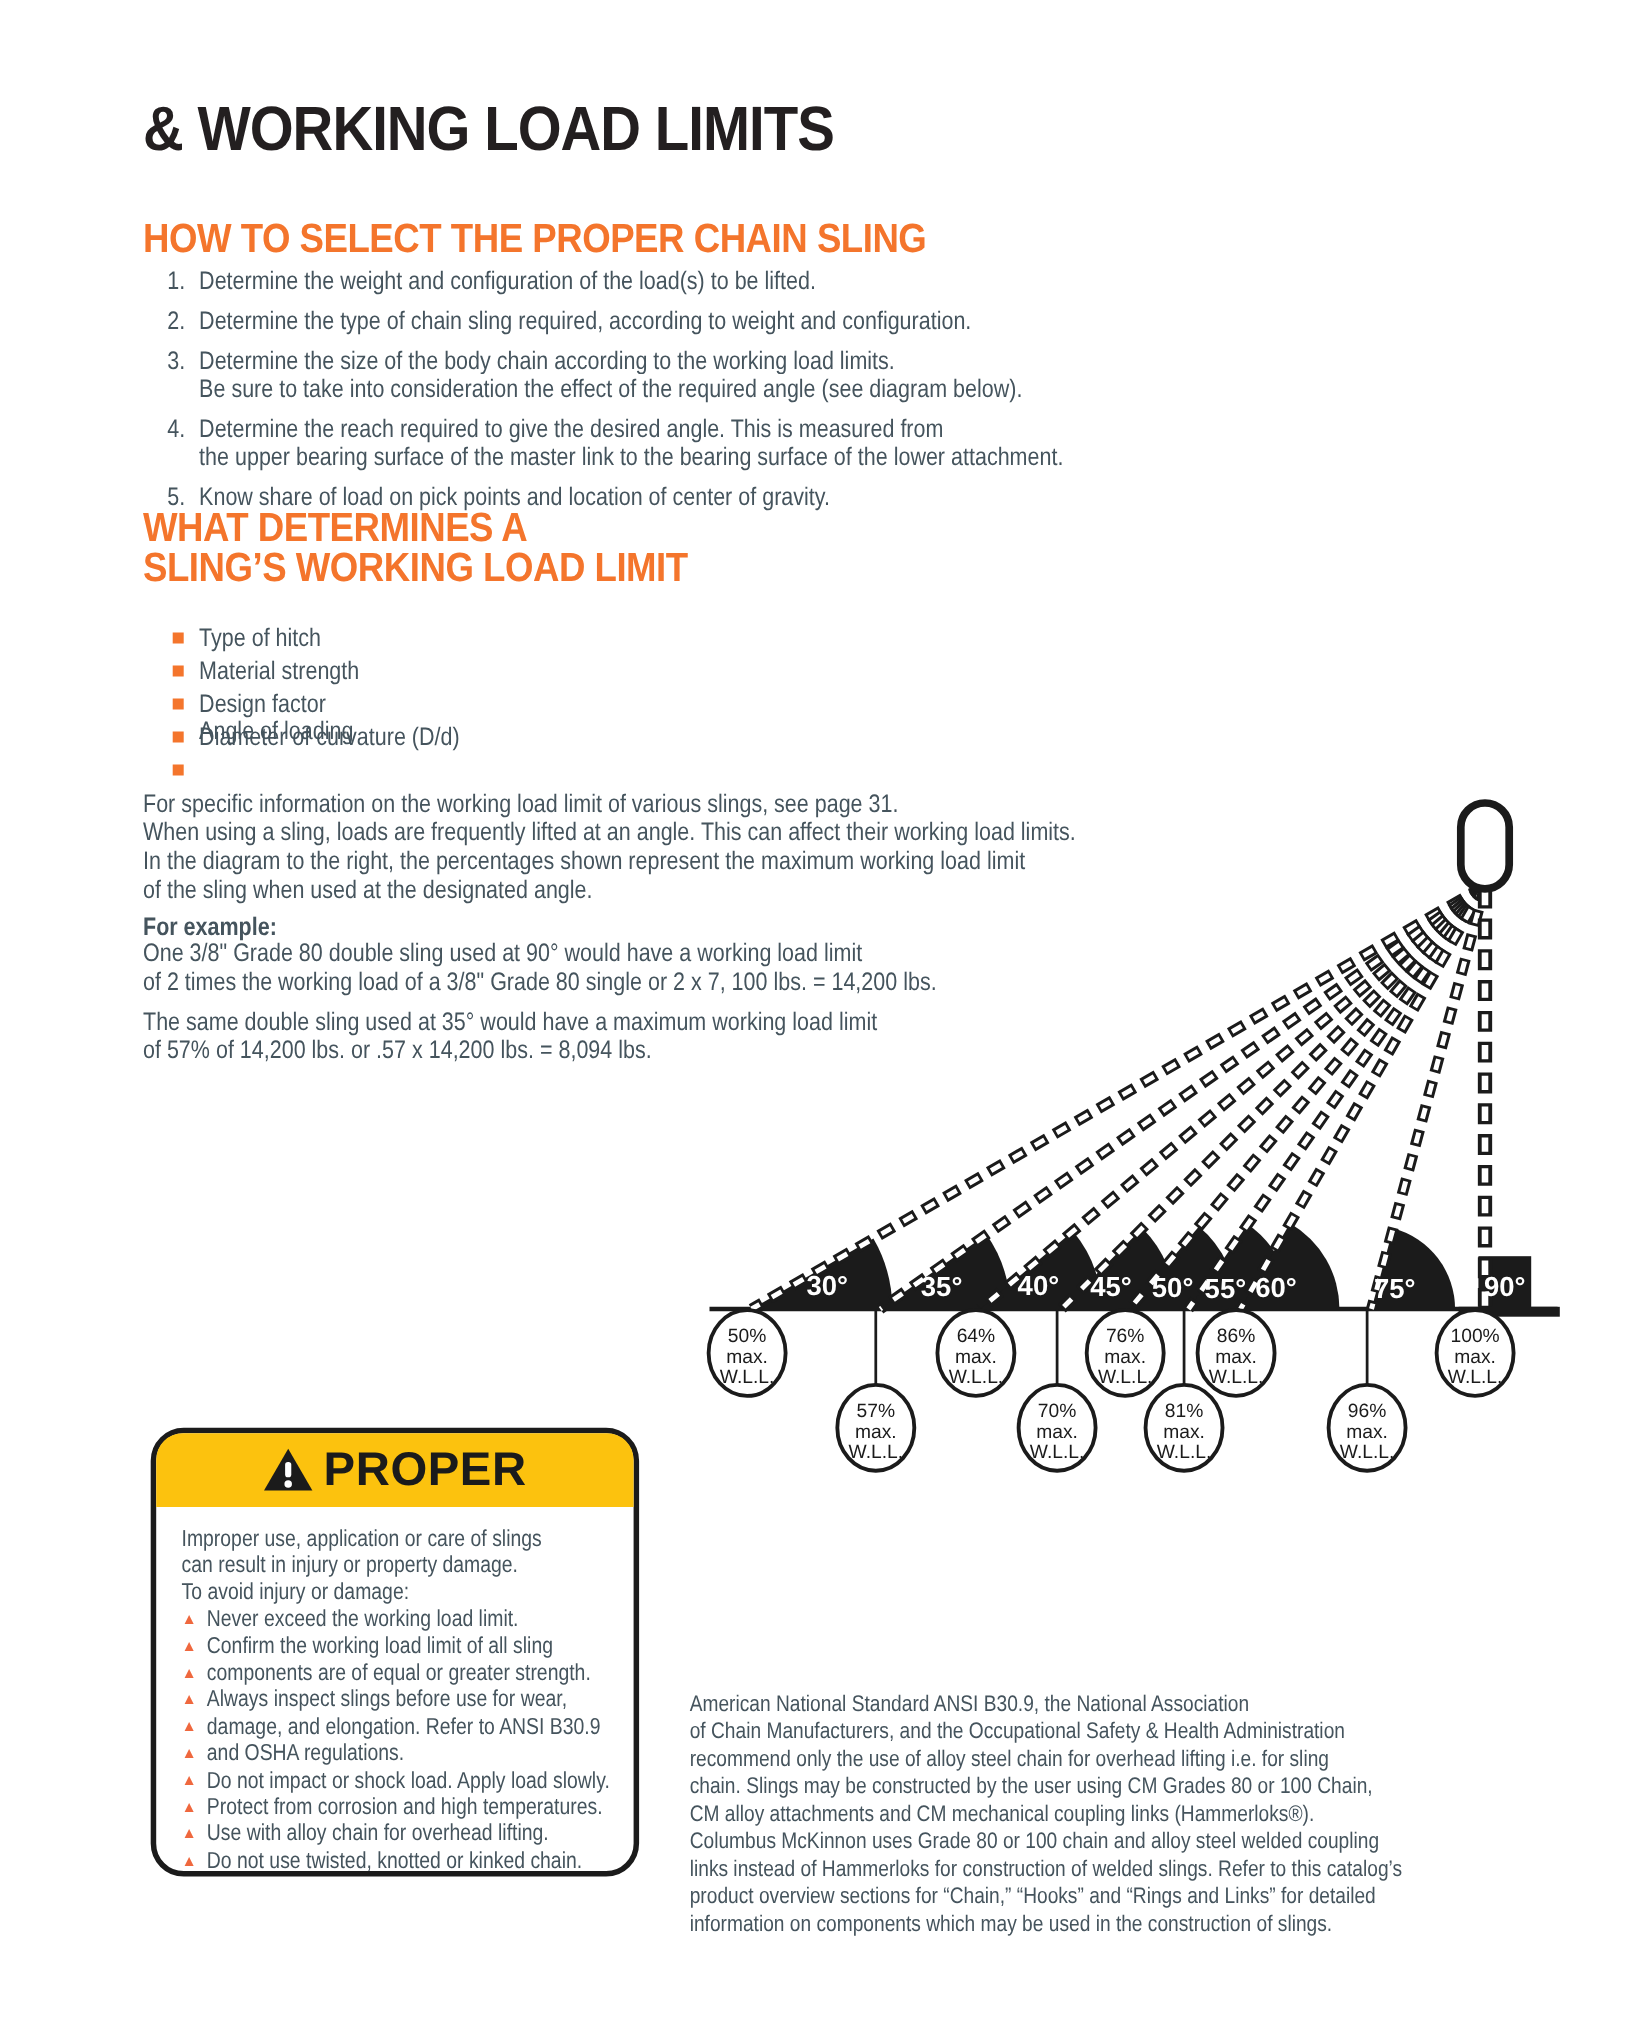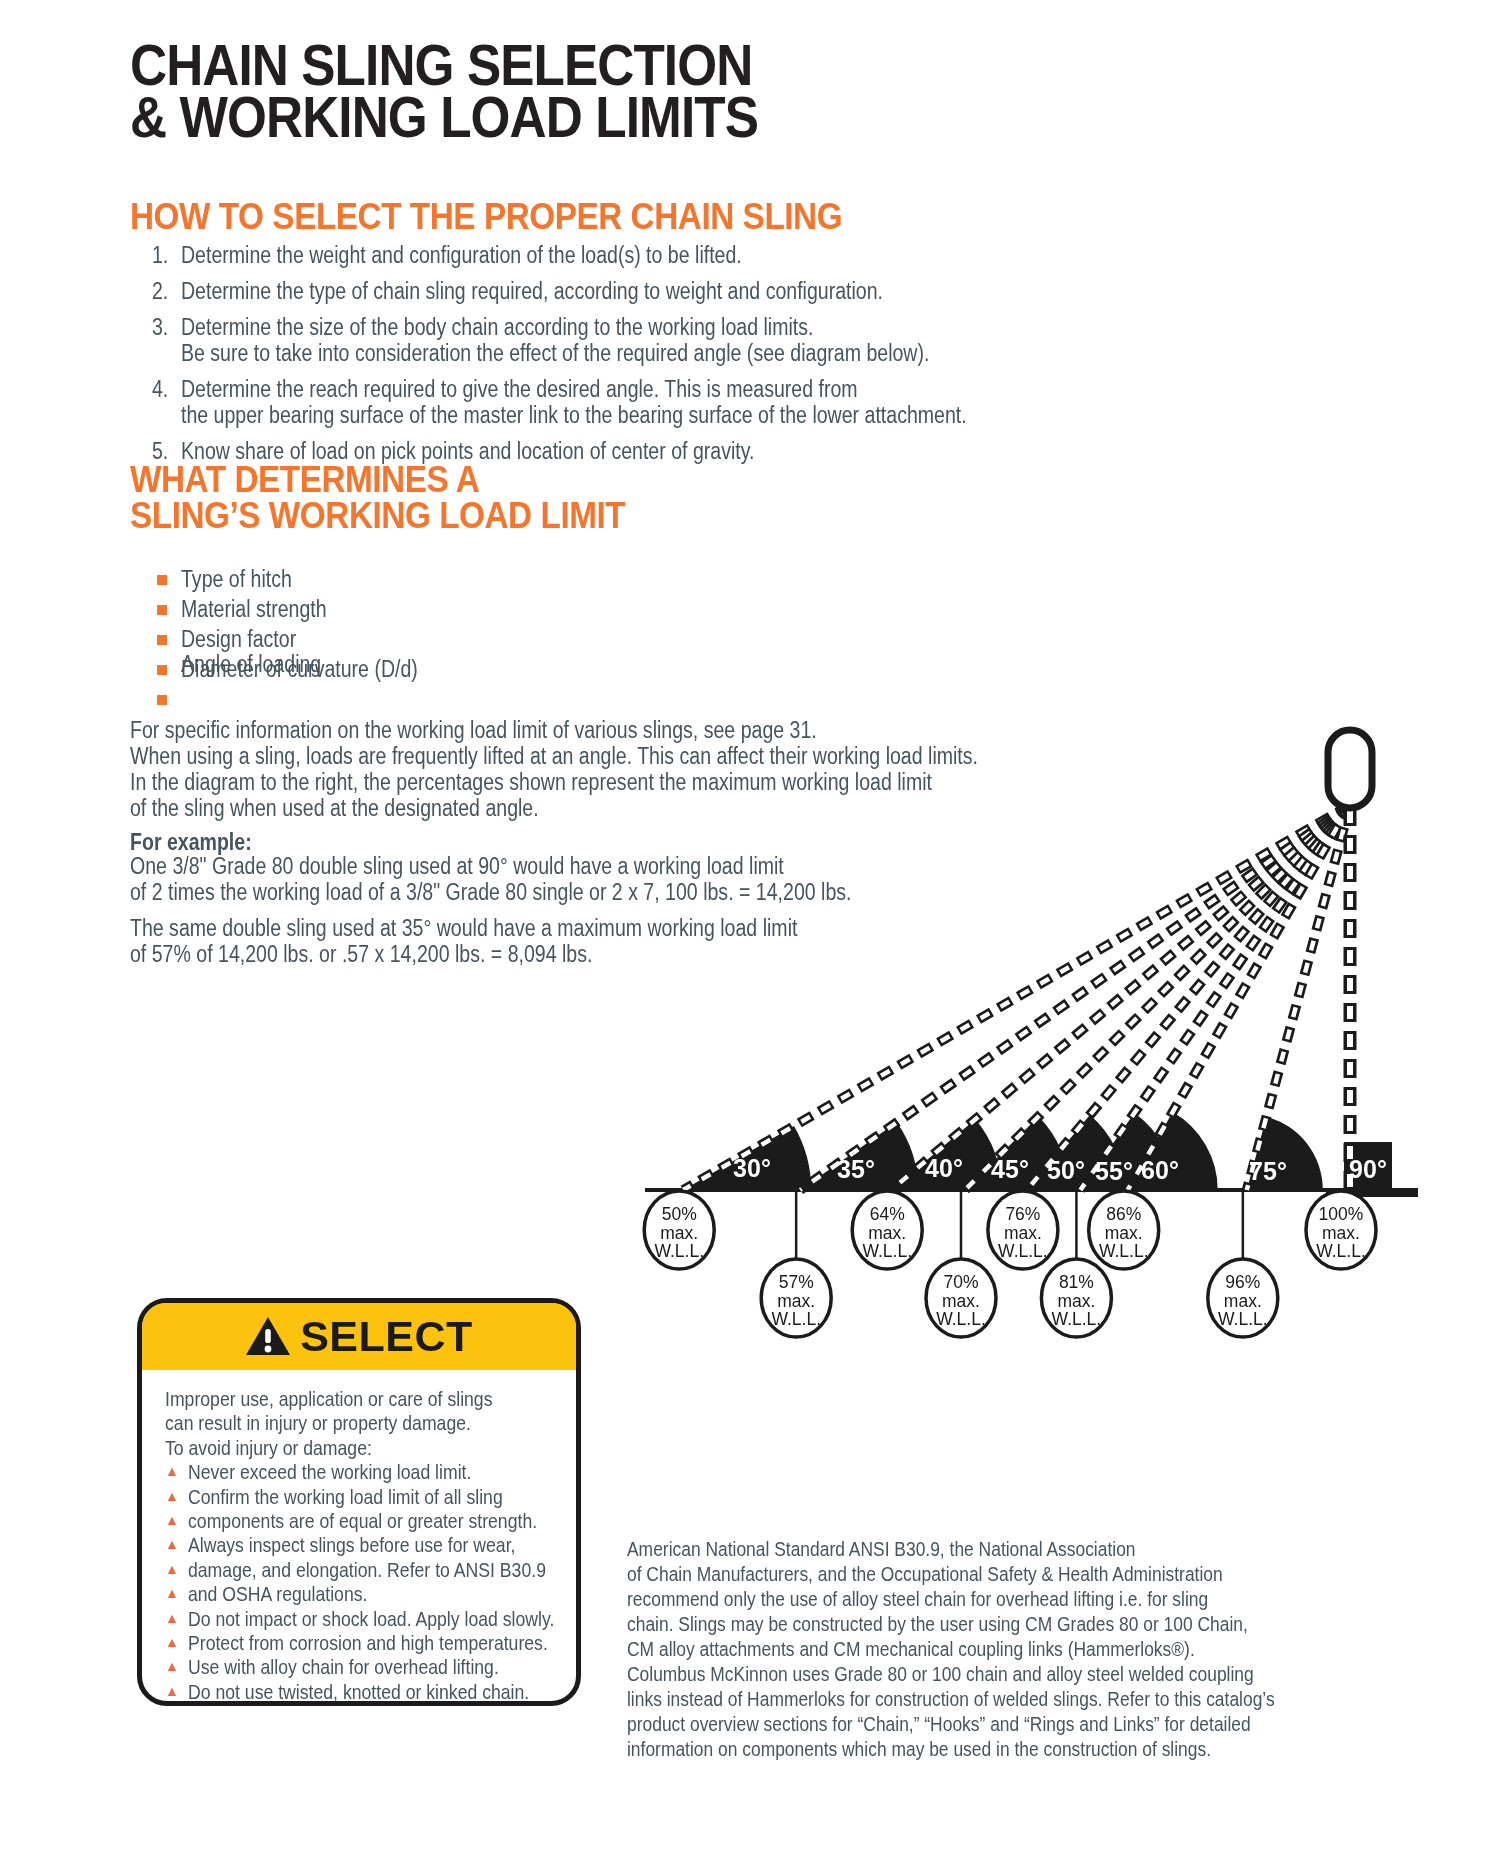--- a/index.html
+++ b/index.html
@@ -22,23 +22,20 @@
   .warntitle{font-weight:bold;font-size:43px;color:var(--dink,#1b1b1b);letter-spacing:.5px;}
   .warnline{position:absolute;font-size:21px;color:var(--body,#45545d);white-space:nowrap;}
   .warnmark{position:absolute;font-size:14px;color:var(--wbullet,#ef683e);}
   svg text{font-family:"Liberation Sans",sans-serif;}
 </style>
 </head>
 <body>
 
 <div class="page" id="page">
 
-  <div class="abs title" style="left:130px;top:37px">
-    <span class="cx cx90">CHAIN SLING SELECTION</span>
-  </div>
   <div class="abs title" style="left:130px;top:89px">
     <span class="cx cx90">&amp; WORKING LOAD LIMITS</span>
   </div>
 
   <div class="abs h2" style="left:130px;top:198px">
     <span class="cx cx90">HOW TO SELECT THE PROPER CHAIN SLING</span>
   </div>
 
   <div class="abs h2" style="left:130px;top:461px">
     <span class="cx cx90">WHAT DETERMINES A</span>
@@ -94,21 +91,21 @@
       <div class="abs ansi-line" style="left: 627px; top: 1738px;"><span class="cx">information on components which may be used in the construction of slings.</span></div>
     </div>
 
   <div class="warnbox">
     <div class="warnhead">
       <svg width="46" height="41" viewBox="0 0 46 41">
         <path d="M23 1 L45 39 L1 39 Z" fill="#1b1b1b"></path>
         <rect x="20.2" y="13" width="5.6" height="14" rx="2.6" fill="#fff"></rect>
         <circle cx="23" cy="33" r="3.4" fill="#fff"></circle>
       </svg>
-      <span class="warntitle">SELECT</span>
+      <span class="warntitle">PROPER</span>
     </div>
     <div id="warnbody" style="position:absolute;left:0;top:67px;right:0;bottom:0;">
         <div class="warnline" style="left: 23px; top: 17px;"><span class="cx" style="transform: scaleX(0.84);">Improper use, application or care of slings</span></div>
         <div class="warnline" style="left: 23px; top: 41.4px;"><span class="cx" style="transform: scaleX(0.84);">can result in injury or property damage.</span></div>
         <div class="warnline" style="left: 23px; top: 65.8px;"><span class="cx" style="transform: scaleX(0.84);">To avoid injury or damage:</span></div>
         <span class="warnmark" style="left: 23px; top: 93.2px;">▲</span>
         <div class="warnline" style="left: 46px; top: 90.2px;"><span class="cx" style="transform: scaleX(0.84);">Never exceed the working load limit.</span></div>
         <span class="warnmark" style="left: 23px; top: 117.6px;">▲</span>
         <div class="warnline" style="left: 46px; top: 114.6px;"><span class="cx" style="transform: scaleX(0.84);">Confirm the working load limit of all sling</span></div>
         <span class="warnmark" style="left: 23px; top: 142px;">▲</span>

